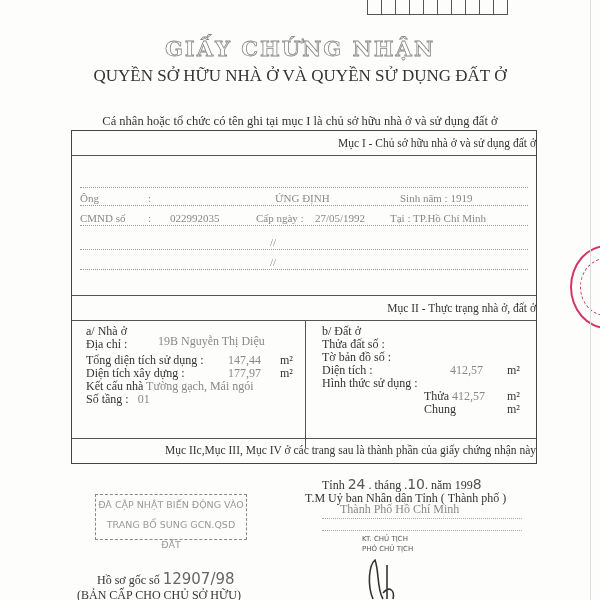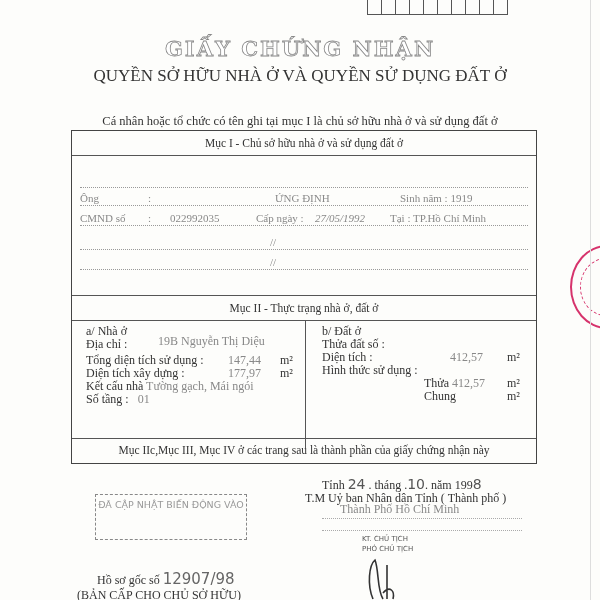--- a/index.html
+++ b/index.html
@@ -15,21 +15,21 @@
   .title-outline {
     left: 0; width: 600px; top: 36px; text-align: center;
     font-size: 21px; letter-spacing: 2px; color: #fff;
     -webkit-text-stroke: 0.8px #888; font-weight: bold;
     font-family: "DejaVu Serif", serif;
   }
   .subtitle { left: 0; width: 600px; top: 66px; text-align: center; font-size: 17px; color: #333; }
   .intro { left: 0; width: 600px; top: 114px; text-align: center; font-size: 12.5px; color: #333; }
   .frame { left: 71px; top: 130px; width: 464px; height: 332px; border: 1.5px solid #444; }
   .hline { position: absolute; left: 0; right: 0; border-top: 1.5px solid #555; }
-  .section-head { position: absolute; left: 0; right: 0; text-align: center; font-size: 11.5px; color: #333; }
+  .section-head { position: absolute; left: 0; right: 0; text-align: right; font-size: 11.5px; color: #333; }
   .row { position: absolute; left: 8px; right: 8px; height: 18px; border-bottom: 1px dotted #999; font-size: 11px; color: #888; }
   .row span { position: absolute; bottom: 1px; }
   .hand { color: #8a8a8a; }
   .vdiv { position: absolute; left: 233px; top: 190px; height: 127px; border-left: 1.5px solid #555; }
   .col { position: absolute; font-size: 12px; line-height: 13px; color: #333; }
   .col .l { position: relative; height: 13px; white-space: nowrap; }
   .val { color: #888; }
   .date-line { left: 322px; top: 476px; font-size: 12px; color: #333; }
   .date-line .hw { font-family: "DejaVu Sans", sans-serif; font-size: 14px; color: #555; }
   .authority { left: 305px; top: 491px; font-size: 12px; color: #333; }
@@ -73,21 +73,21 @@
     <span style="left:0;">Ông</span>
     <span style="left:68px;">:</span>
     <span style="left:195px;" class="hand">ỨNG ĐỊNH</span>
     <span style="left:320px;">Sinh năm : 1919</span>
   </div>
   <div class="row" style="top:76px;">
     <span style="left:0;">CMND số</span>
     <span style="left:68px;">:</span>
     <span style="left:90px;">022992035</span>
     <span style="left:176px;">Cấp ngày :</span>
-    <span style="left:235px;font-style:italic;">27/05/1992</span>
+    <span style="left:235px;">27/05/1992</span>
     <span style="left:310px;">Tại : TP.Hồ Chí Minh</span>
   </div>
   <div class="row" style="top:100px;">
     <span style="left:190px;">//</span>
   </div>
   <div class="row" style="top:120px;">
     <span style="left:190px;">//</span>
   </div>
 
   <div class="hline" style="top:164px;"></div>
@@ -118,20 +118,21 @@
     </div>
     <div class="l">
       <span>Số tầng :</span>
       <span class="val" style="margin-left:6px;">01</span>
     </div>
   </div>
 
   <div class="col" style="left:250px; top:194px; width:205px;">
     <div class="l">b/ Đất ở</div>
     <div class="l">Thửa đất số :</div>
+    <div class="l">Tờ bản đồ số :</div>
     <div class="l">
       <span>Diện tích :</span>
       <span class="val" style="position:absolute;left:128px;">412,57</span>
       <span style="position:absolute;left:185px;">m²</span>
     </div>
     <div class="l">Hình thức sử dụng :</div>
     <div class="l">
       <span style="position:absolute;left:102px;">Thửa</span>
       <span class="val" style="position:absolute;left:130px;">412,57</span>
       <span style="position:absolute;left:185px;">m²</span>
@@ -158,20 +159,21 @@
 <div class="abs sign-note">
   <div>KT. CHỦ TỊCH</div>
   <div>PHÓ CHỦ TỊCH</div>
 </div>
 <svg class="abs" style="left:365px; top:555px;" width="40" height="45">
   <path d="M8 44 C2 30, 4 10, 10 5 C14 15, 12 35, 18 44 M22 10 L22 44 M18 38 C25 30, 30 36, 28 44" stroke="#333" stroke-width="1.6" fill="none"></path>
 </svg>
 
 <div class="abs stamp-box">
   <div>ĐÃ CẬP NHẬT BIẾN ĐỘNG VÀO</div>
+  <div>TRANG BỔ SUNG GCN.QSD ĐẤT</div>
 </div>
 
 <div class="abs file-no">
   <span>Hồ sơ gốc số</span>
   <span class="hw">12907/98</span>
 </div>
 <div class="abs copy-note">(BẢN CẤP CHO CHỦ SỞ HỮU)</div>
 
 <div class="abs seal"></div>
 <div class="abs seal-inner"></div>

